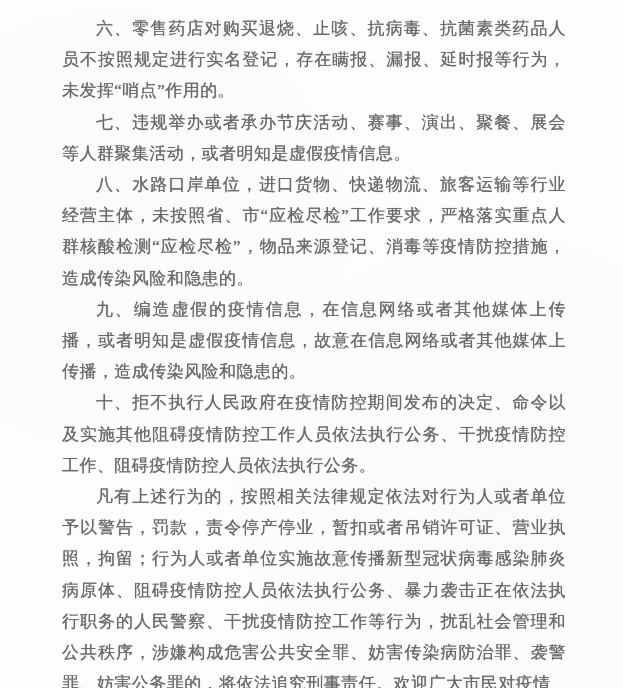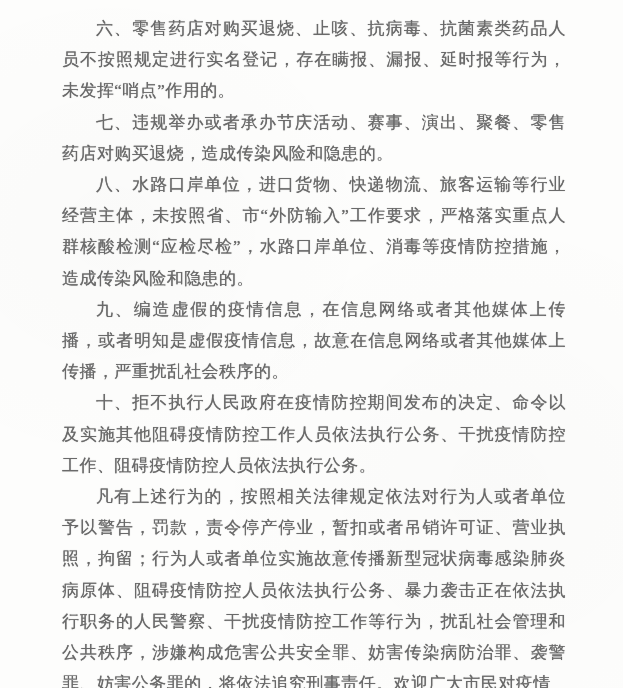--- a/index.html
+++ b/index.html
@@ -37,19 +37,19 @@
     text-shadow: 0 0 0.7px rgba(90,90,90,0.85);
     word-break: break-all;
   }
 </style>
 </head>
 <body>
 
 <div class="page">
   <div class="doc-body">
     <p>六、零售药店对购买退烧、止咳、抗病毒、抗菌素类药品人员不按照规定进行实名登记，存在瞒报、漏报、延时报等行为，未发挥“哨点”作用的。</p>
-    <p>七、违规举办或者承办节庆活动、赛事、演出、聚餐、零售药店对购买退烧，造成传染风险和隐患的。</p>
-    <p>八、水路口岸单位，进口货物、快递物流、旅客运输等行业经营主体，未按照省、市“外防输入”工作要求，严格落实重点人群核酸检测“应检尽检”，水路口岸单位、消毒等疫情防控措施，造成传染风险和隐患的。</p>
-    <p>九、编造虚假的疫情信息，在信息网络或者其他媒体上传播，或者明知是虚假疫情信息，故意在信息网络或者其他媒体上传播，严重扰乱社会秩序的。</p>
+    <p>七、违规举办或者承办节庆活动、赛事、演出、聚餐、展会等人群聚集活动，或者明知是虚假疫情信息。</p>
+    <p>八、水路口岸单位，进口货物、快递物流、旅客运输等行业经营主体，未按照省、市“应检尽检”工作要求，严格落实重点人群核酸检测“应检尽检”，物品来源登记、消毒等疫情防控措施，造成传染风险和隐患的。</p>
+    <p>九、编造虚假的疫情信息，在信息网络或者其他媒体上传播，或者明知是虚假疫情信息，故意在信息网络或者其他媒体上传播，造成传染风险和隐患的。</p>
     <p>十、拒不执行人民政府在疫情防控期间发布的决定、命令以及实施其他阻碍疫情防控工作人员依法执行公务、干扰疫情防控工作、阻碍疫情防控人员依法执行公务。</p>
     <p>凡有上述行为的，按照相关法律规定依法对行为人或者单位予以警告，罚款，责令停产停业，暂扣或者吊销许可证、营业执照，拘留；行为人或者单位实施故意传播新型冠状病毒感染肺炎病原体、阻碍疫情防控人员依法执行公务、暴力袭击正在依法执行职务的人民警察、干扰疫情防控工作等行为，扰乱社会管理和公共秩序，涉嫌构成危害公共安全罪、妨害传染病防治罪、袭警罪、妨害公务罪的，将依法追究刑事责任。欢迎广大市民对疫情</p>
   </div>
 </div>
 
 </body></html>

